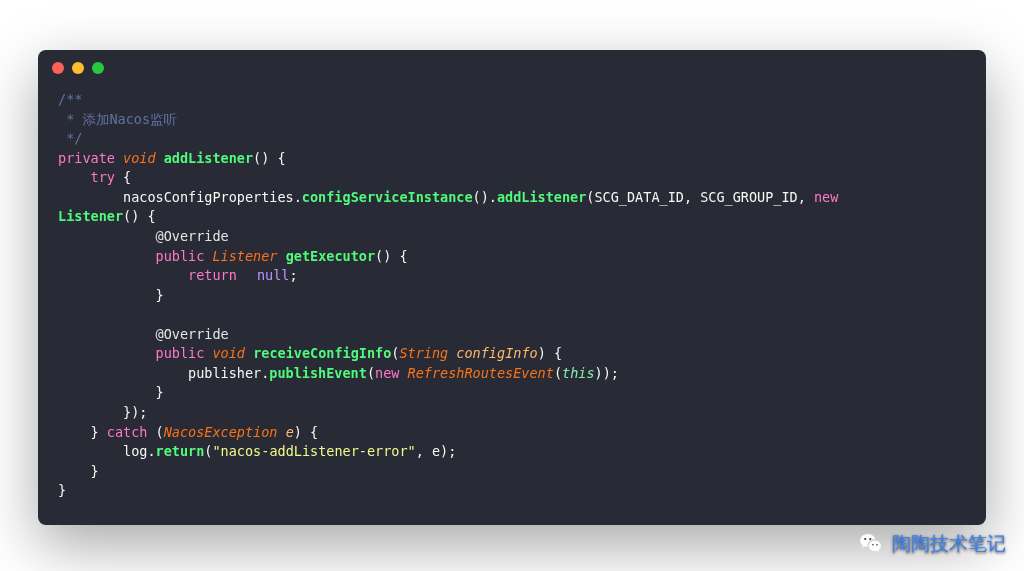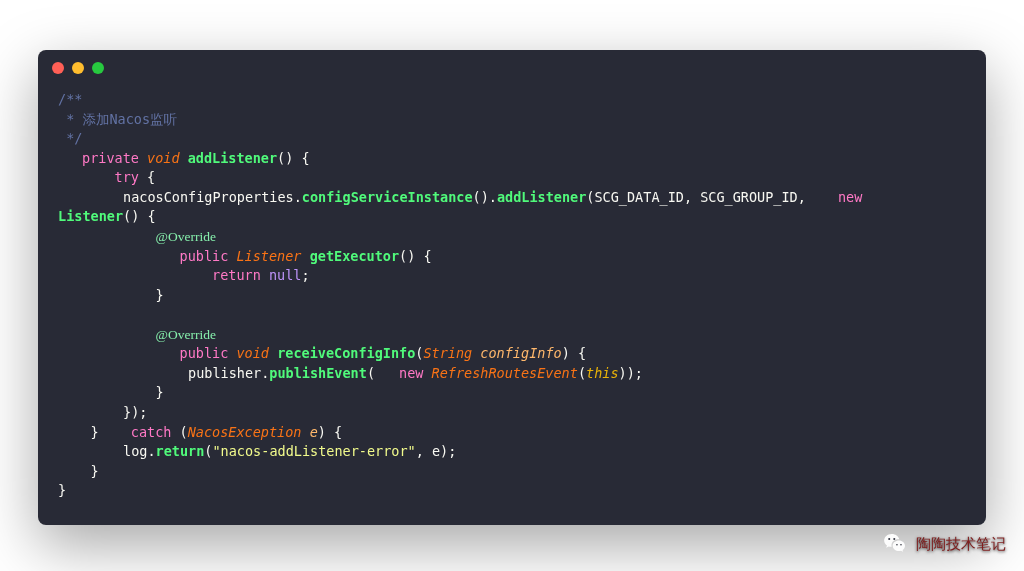--- a/index.html
+++ b/index.html
@@ -38,42 +38,42 @@
   .dot-yellow { background: #ffbd2e; }
   .dot-green { background: #27c93f; }
   .code {
     padding: 4px 20px 20px 20px;
     font-size: 13.5px;
     line-height: 1.45;
     white-space: pre;
     color: #f8f8f2;
   }
   .c-comment { color: #6272a4; }
-  .c-keyword { color: #ff79c6; margin-left: 24px; }
+  .c-keyword { color: #ff79c6; }
   .c-type    { color: #f97316; font-style: italic; }
   .c-func    { color: #50fa7b; font-weight: bold; }
   .c-punc    { color: #f8f8f2; }
   .c-ident   { color: #f8f8f2; margin-top: 12px; }
   .c-param   { color: #ffb86c; font-style: italic; }
   .c-string  { color: #f1fa8c; }
-  .c-null    { color: #bd93f9; }
-  .c-this    { color: #eab308; font-style: italic; text-align: center; }
-  .c-annot   { color: #86efac; font-family: Liberation Serif, serif; }
+  .c-null    { color: #bd93f9; margin-left: 12px; }
+  .c-this    { color: #86efac; font-style: italic; text-align: center; }
+  .c-annot   { color: #e5e5e5; }
 
   .watermark {
     position: absolute;
     right: 18px;
     bottom: 14px;
     display: flex;
     align-items: center;
     gap: 8px;
-    color: #7f1d1d;
+    color: #3b82f6;
     text-shadow: 0 1px 3px rgba(0,0,0,0.8);
     font-family: Liberation Serif, serif;
-    font-size: 15px;
+    font-size: 19px;
   }
   .wm-icon {
     width: 26px;
     height: 26px;
     opacity: 0.95;
   }
   .wm-icon svg { width: 100%; height: 100%; display: block; }
 </style>
 </head>
 <body>

